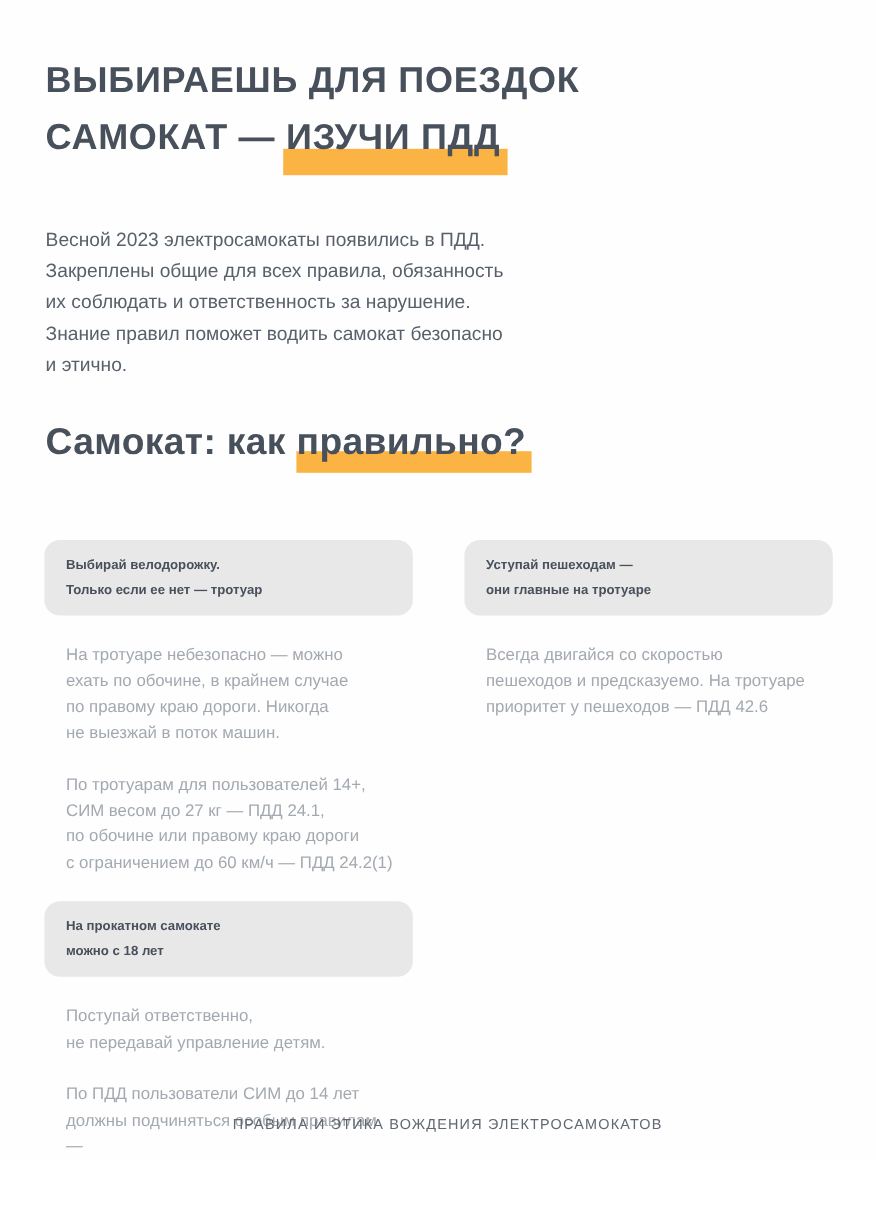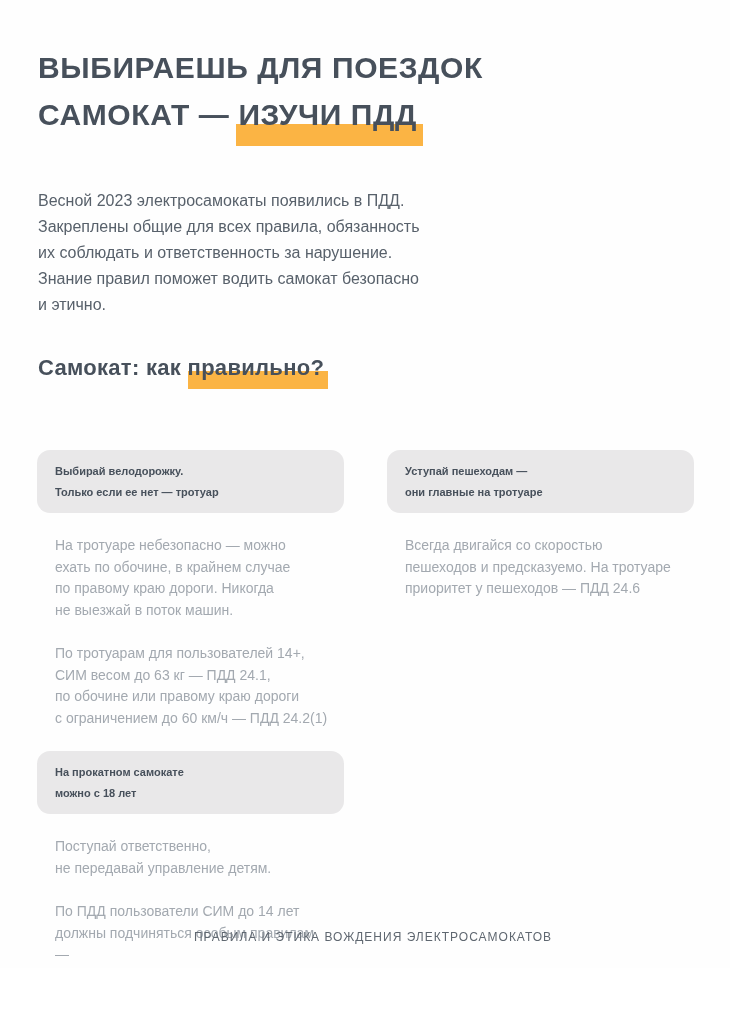--- a/index.html
+++ b/index.html
@@ -51,21 +51,21 @@
     margin: 50px 0 0 38px;
     font-size: 16px;
     line-height: 26px;
     color: var(--intro-text);
     white-space: pre-line;
   }
 
   
   .subtitle {
     margin: 30px 0 0 38px;
-    font-size: 22px;
+    font-size: 31px;
     line-height: 40px;
     font-weight: bold;
     letter-spacing: 0.3px;
     color: var(--heading-dark);
   }
 
   
   .cards {
     margin-top: 62px;
     padding: 0 36px 0 37px;
@@ -132,33 +132,33 @@
     <section class="card">
       <div class="card-header">
         <span>Выбирай велодорожку.
 Только если ее нет — тротуар</span>
       </div>
       <p class="card-text">На тротуаре небезопасно — можно
 ехать по обочине, в крайнем случае
 по правому краю дороги. Никогда
 не выезжай в поток машин.</p>
       <p class="card-text">По тротуарам для пользователей 14+,
-СИМ весом до 63 кг — ПДД 24.1,
+СИМ весом до 27 кг — ПДД 24.1,
 по обочине или правому краю дороги
 с ограничением до 60 км/ч — ПДД 24.2(1)</p>
     </section>
 
     <section class="card">
       <div class="card-header">
         <span>Уступай пешеходам —
 они главные на тротуаре</span>
       </div>
       <p class="card-text">Всегда двигайся со скоростью
 пешеходов и предсказуемо. На тротуаре
-приоритет у пешеходов — ПДД 24.6</p>
+приоритет у пешеходов — ПДД 42.6</p>
     </section>
 
     <section class="card">
       <div class="card-header">
         <span>На прокатном самокате
 можно с 18 лет</span>
       </div>
       <p class="card-text">Поступай ответственно,
 не передавай управление детям.</p>
       <p class="card-text">По ПДД пользователи СИМ до 14 лет

